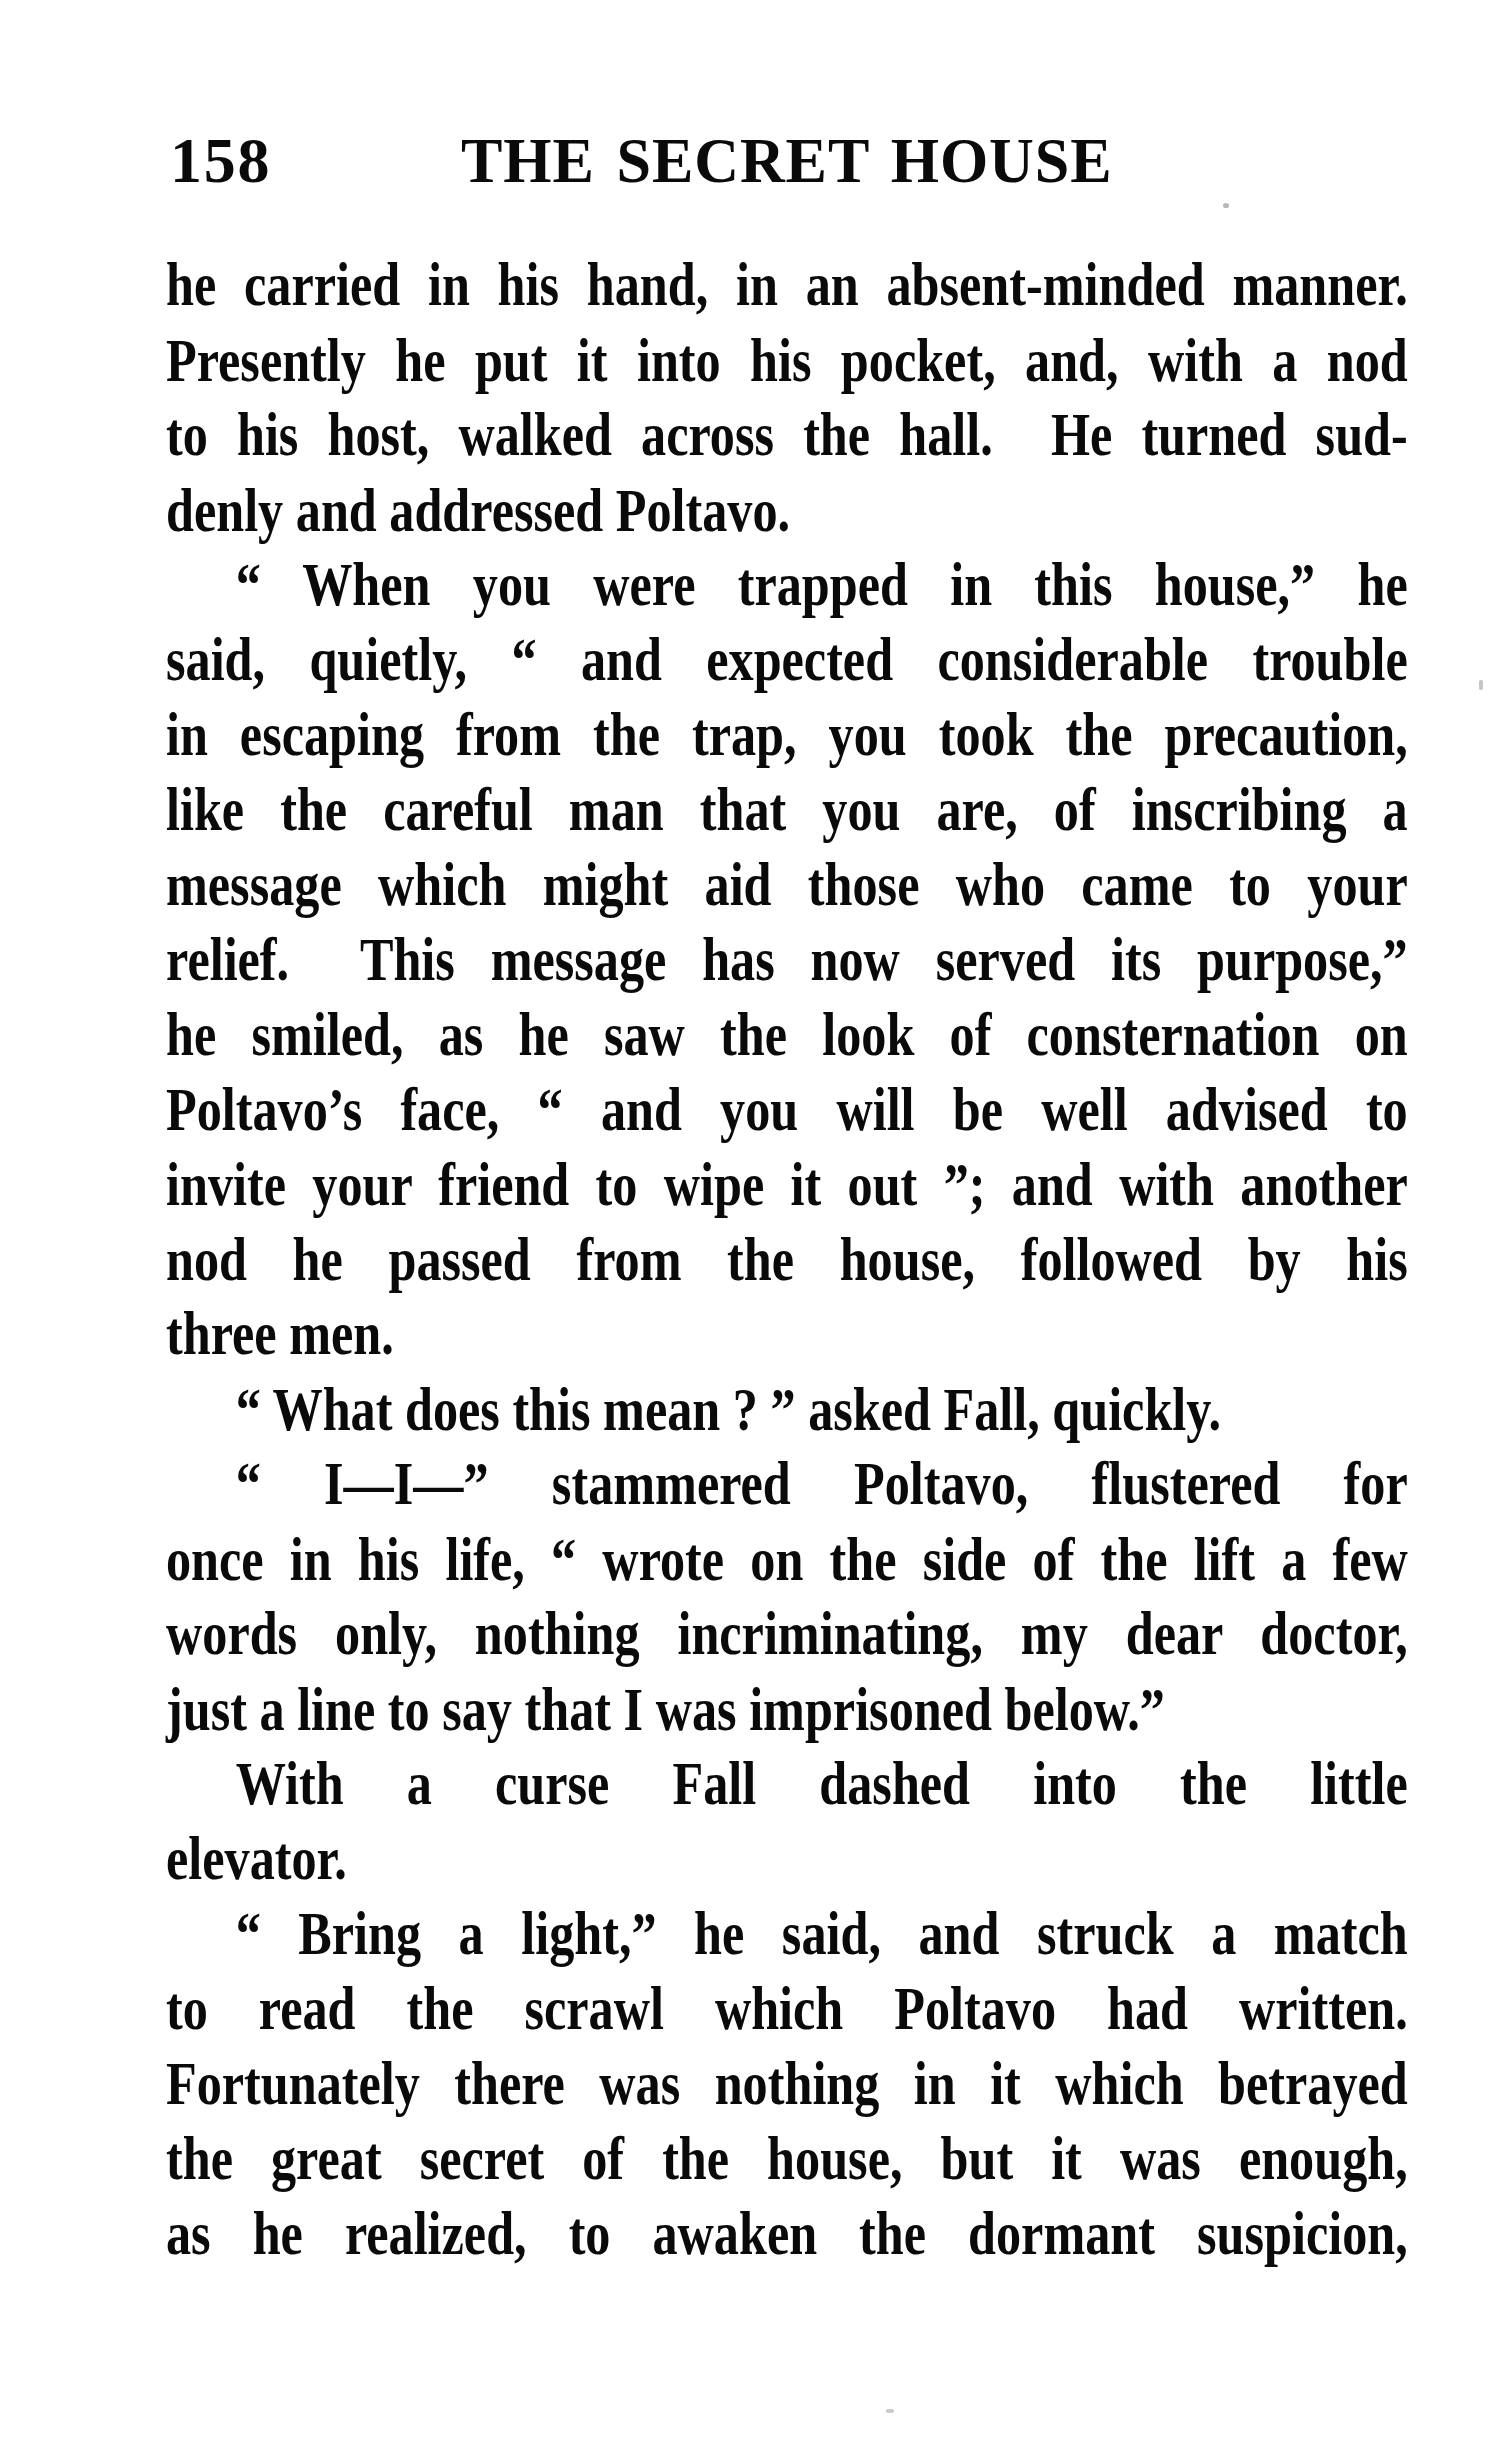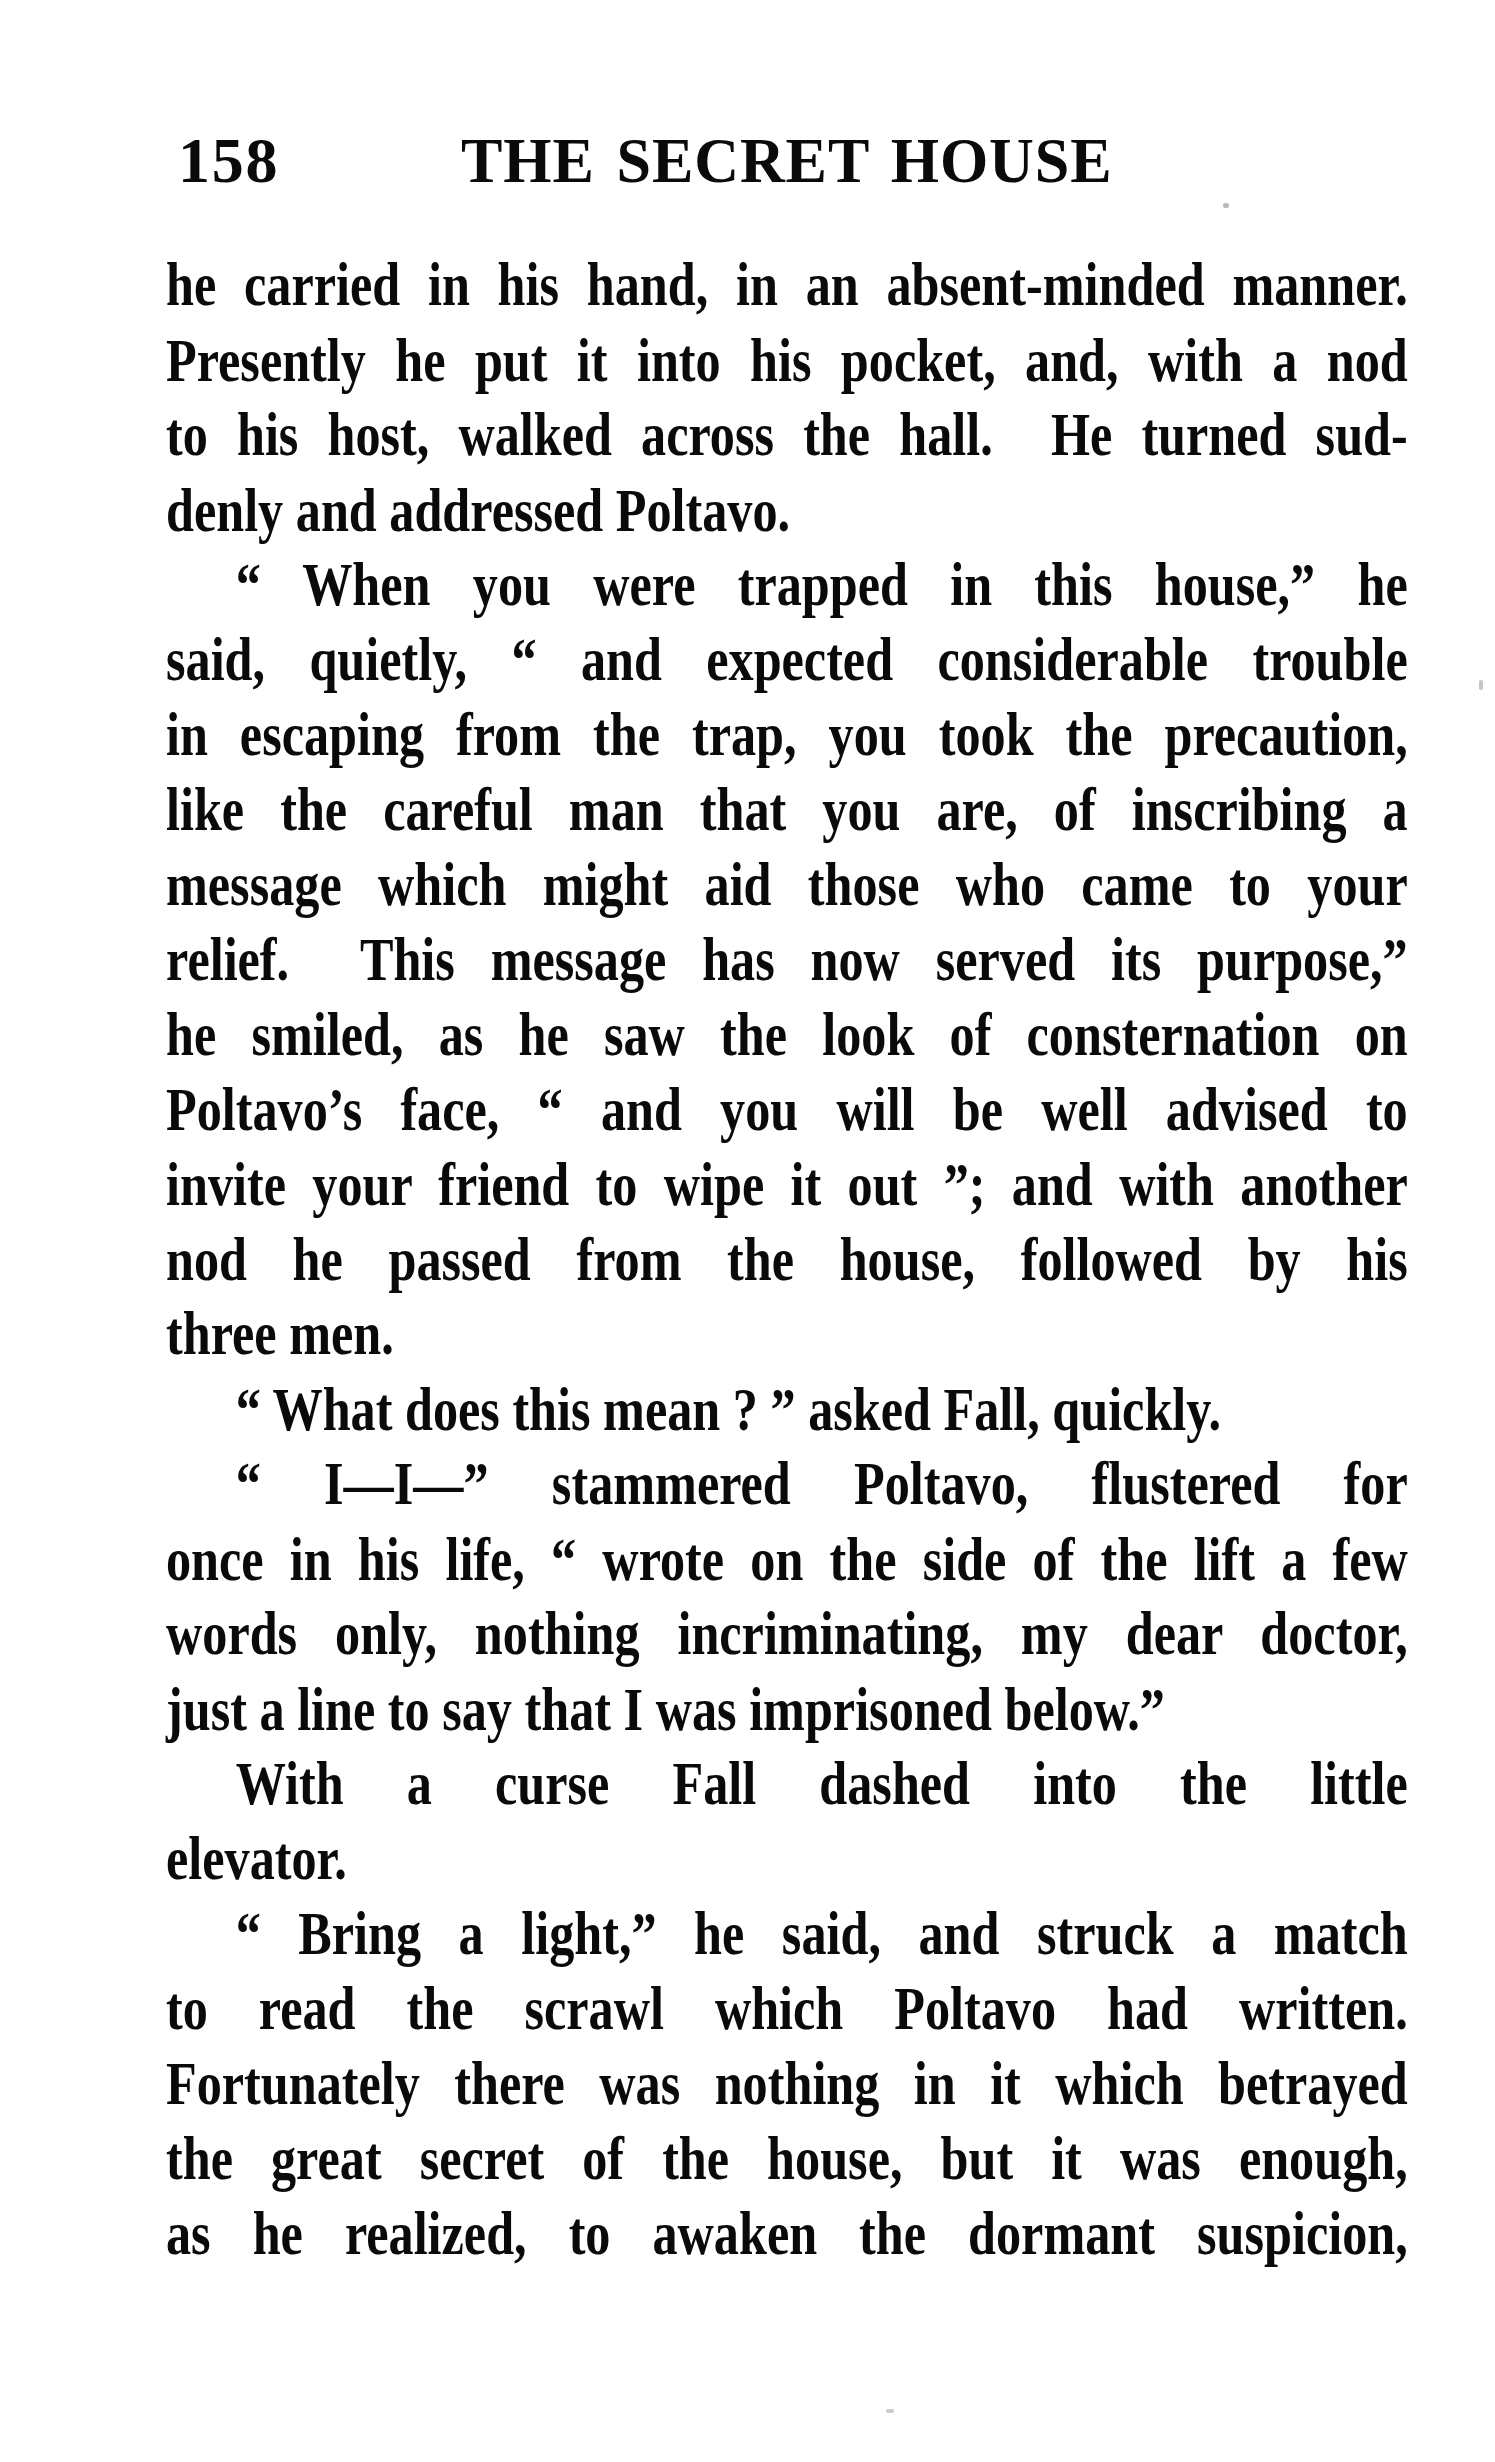--- a/index.html
+++ b/index.html
@@ -24,21 +24,21 @@
     width: 1241px;
     height: 74px;
     font-size: 64px;
     font-weight: 700;
     line-height: 1;
     text-align: center;
     letter-spacing: 0.9px;
   }
   .page-number {
     position: absolute;
-    left: 12px;
+    left: 4px;
     top: 0;
     letter-spacing: 1.8px;
   }
   .header-title {
     display: inline-block;
     transform: scaleX(0.97);
     transform-origin: 50% 0;
     word-spacing: 5.5px;
   }
   

